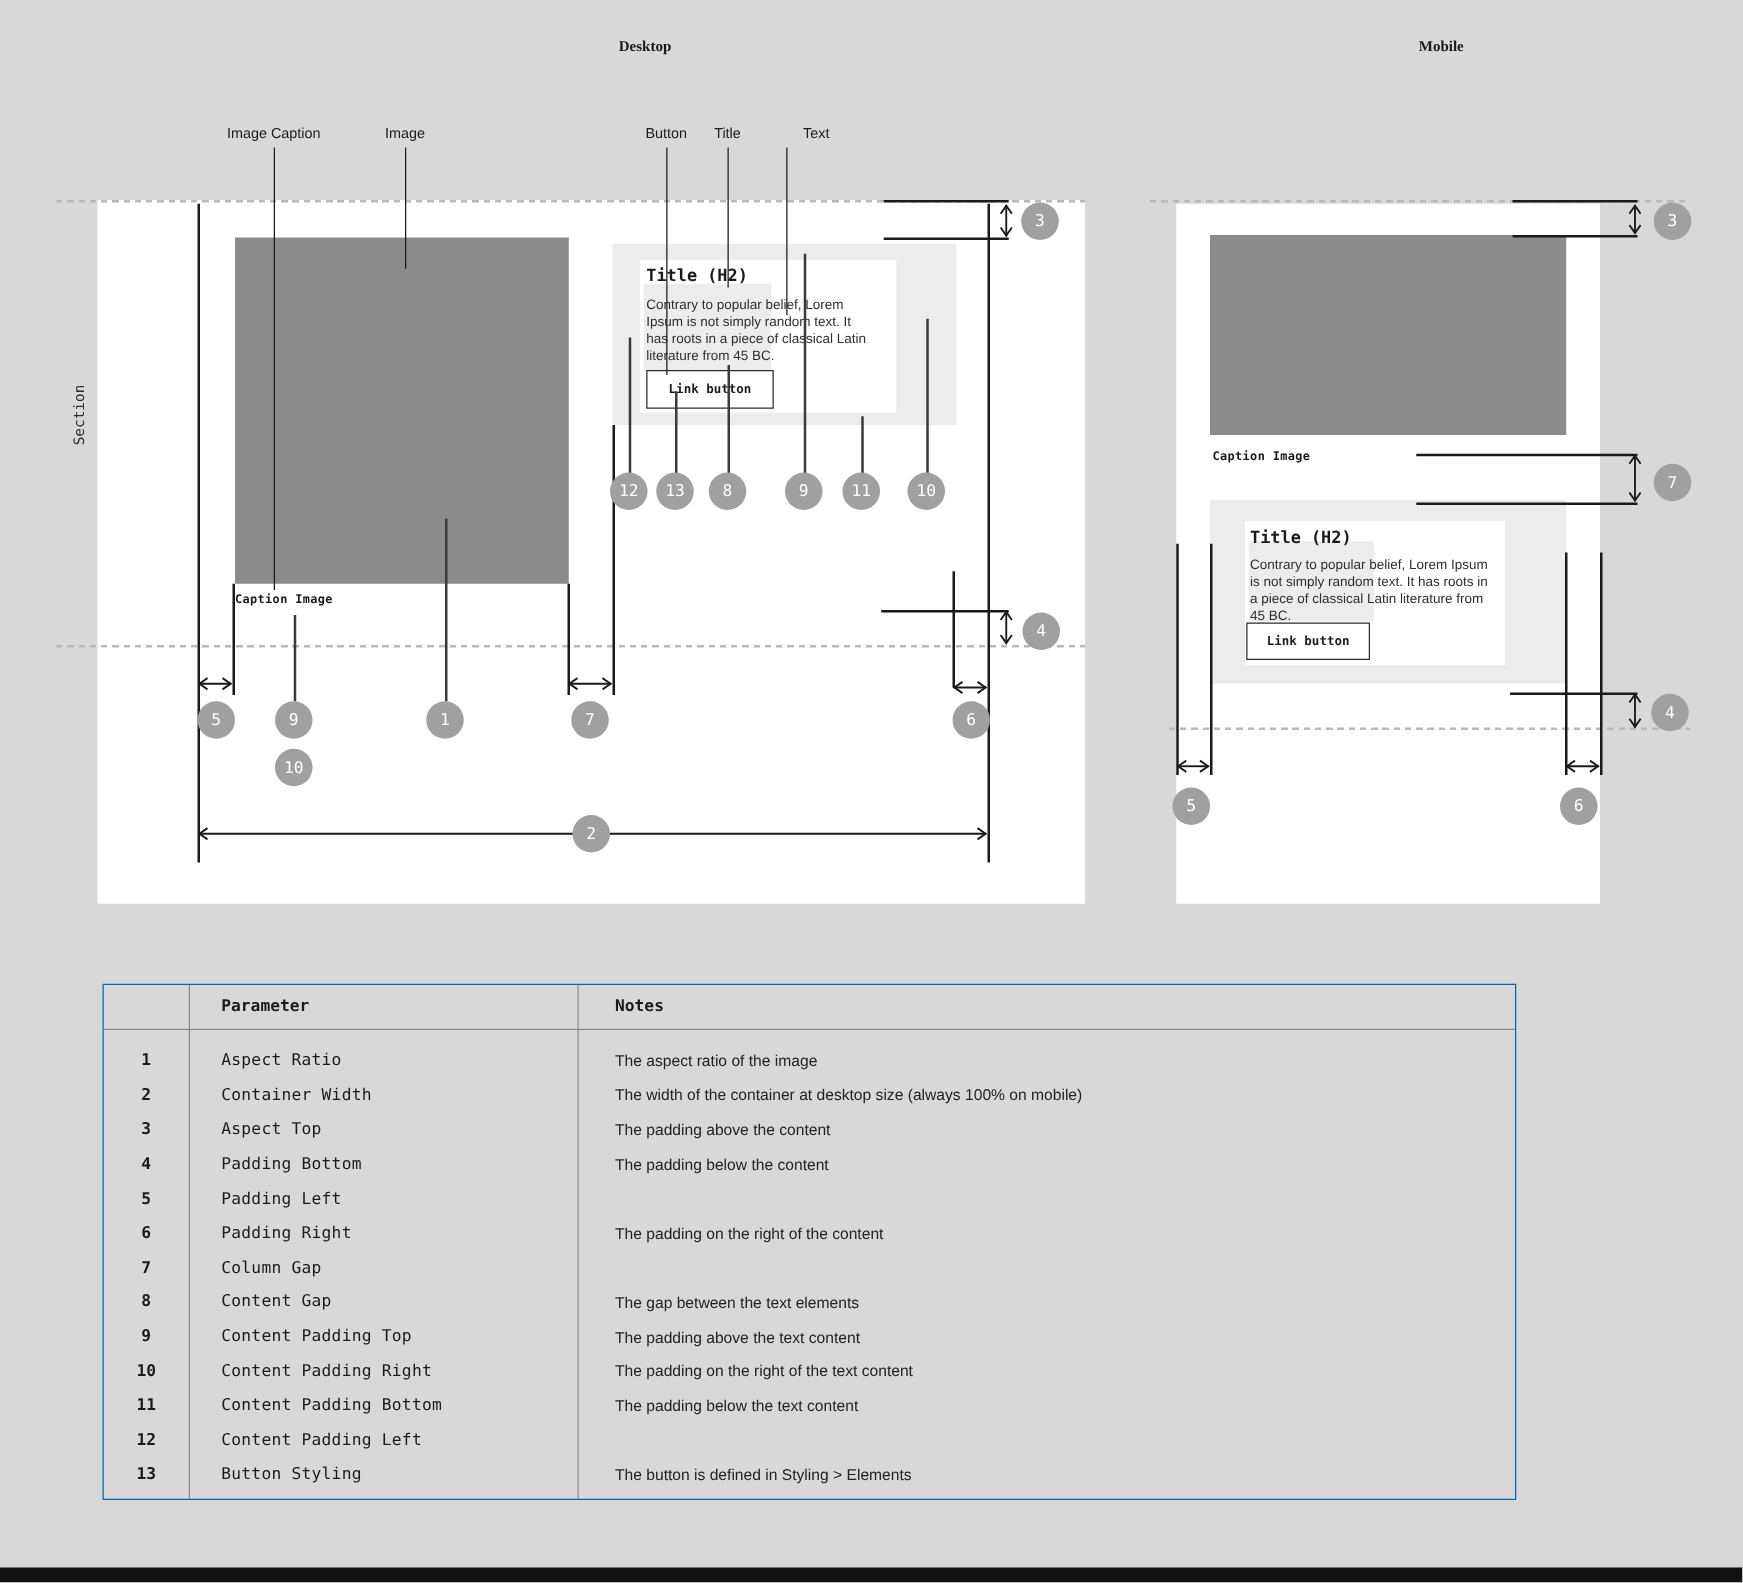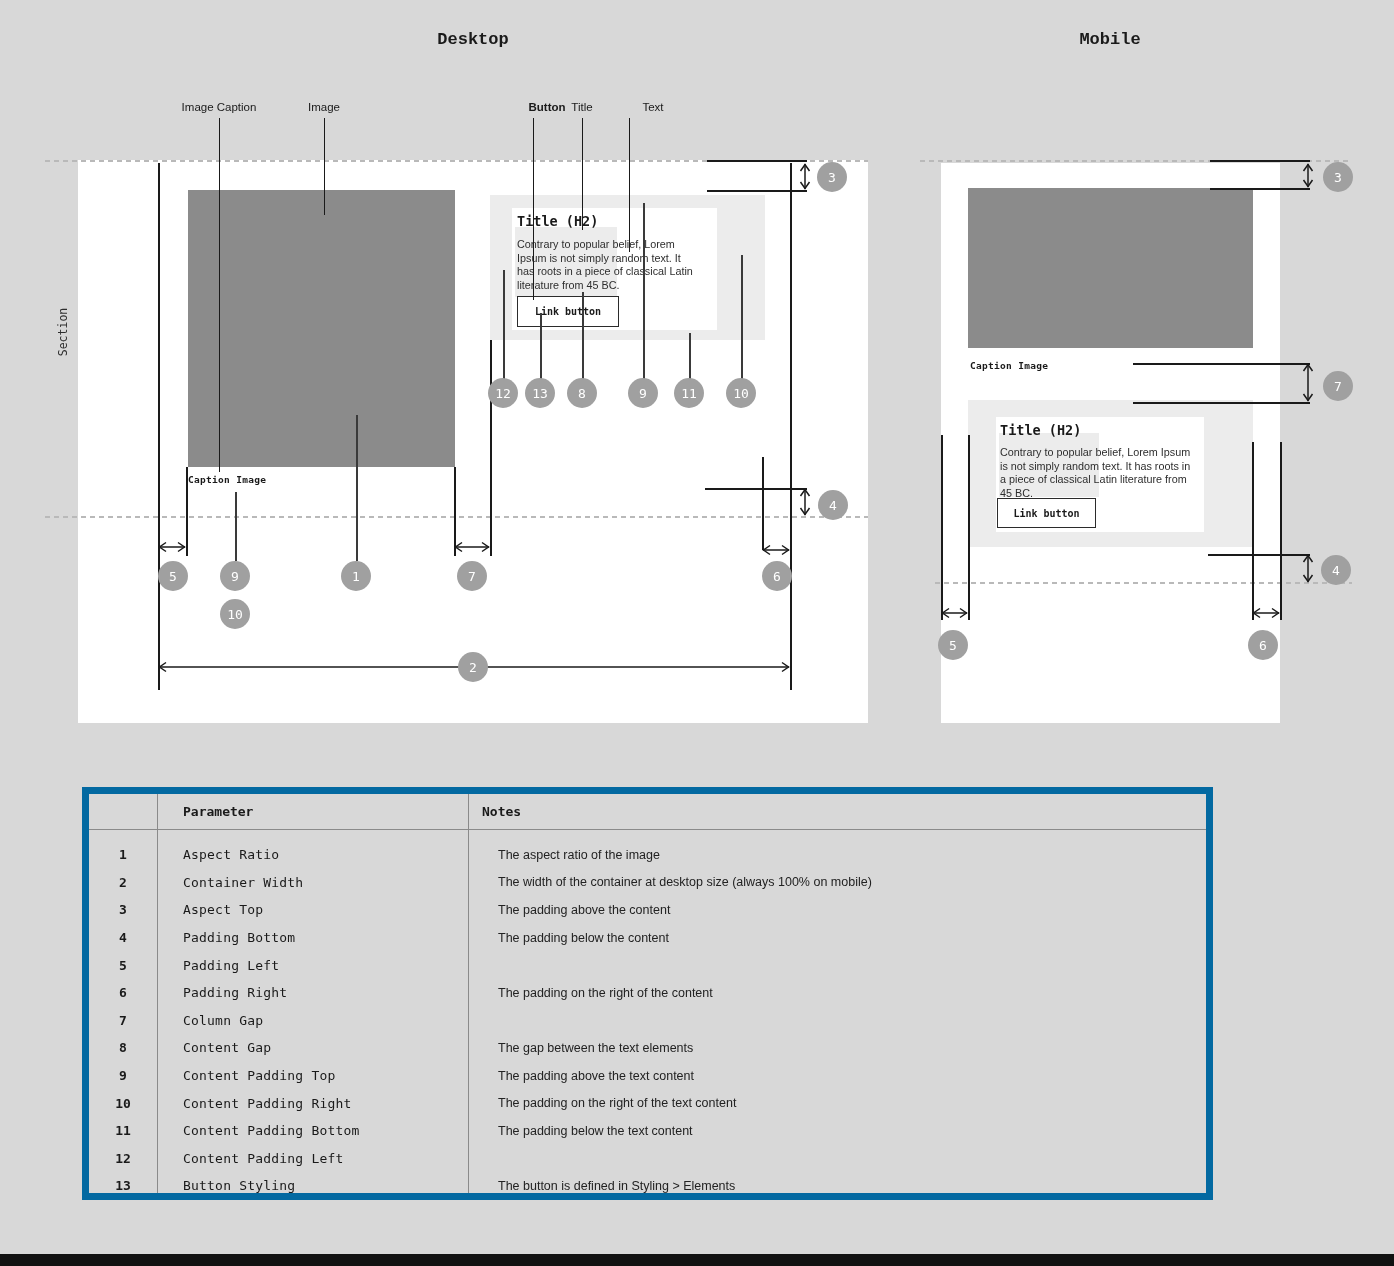--- a/index.html
+++ b/index.html
@@ -4,21 +4,21 @@
 <style>
   * { margin:0; padding:0; box-sizing:border-box; }
   html,body { background:#d8d8d8; }
   .page {
     position:relative; width:1394px; height:1266px;
     background:#d8d8d8; overflow:hidden;
     font-family:"Liberation Sans", sans-serif; color:#1a1a1a;
   }
 
   .heading { position:absolute; transform:translateX(-50%);
-    font-family:Liberation Mono, monospace; font-weight:bold; font-size:17px; }
+    font-family:Liberation Serif, serif; font-weight:bold; font-size:12px;margin-left:43px; }
 
   .comp-label { position:absolute; transform:translateX(-50%);
     font-size:11.5px; color:#1a1a1a; white-space:nowrap; }
 
   .card { position:absolute; background:#ffffff; }
   .wire-image { position:absolute; background:#8b8b8b; }
   .wire-caption { position:absolute; font-family:"DejaVu Sans Mono", monospace;
     font-weight:bold; font-size:9.5px; letter-spacing:0.3px; }
   .panel { position:absolute; background:#ececec; }
   .whitebox { position:absolute; background:#ffffff; }
@@ -43,46 +43,46 @@
   .circle { position:absolute; width:30px; height:30px; border-radius:50%;
     background:#a0a0a0; color:#ffffff; display:flex; align-items:center; justify-content:center;
     font-family:"DejaVu Sans Mono", monospace; font-size:13px;
     transform:translate(-50%,-50%); z-index:5; }
 
   svg.dim { position:absolute; overflow:visible; z-index:3; }
   svg.dim line, svg.dim polyline { stroke:#1a1a1a; stroke-width:1.5; fill:none; }
 
   
   .spec-table { position:absolute; left:82px; top:787px; width:1131px; height:413px;
-    border:7px solid #0369a1; }
+    border:1px solid #0369a1; }
   .spec-table .colsep1 { position:absolute; left:68px; top:0; bottom:0; width:1px; background:#8a8a8a; }
   .spec-table .colsep2 { position:absolute; left:379px; top:0; bottom:0; width:1px; background:#8a8a8a; }
   .t-head { display:grid; grid-template-columns:68px 311px 1fr; height:36px;
     border-bottom:1px solid #8a8a8a; align-items:center; }
   .t-head .c2 { padding-left:26px; font-family:"DejaVu Sans Mono", monospace; font-weight:bold; font-size:13px; }
-  .t-head .c3 { padding-left:14px; font-family:"DejaVu Sans Mono", monospace; font-weight:bold; font-size:13px; }
+  .t-head .c3 { padding-left:30px; font-family:"DejaVu Sans Mono", monospace; font-weight:bold; font-size:13px; }
   .t-body { padding-top:11px; }
   .t-row { display:grid; grid-template-columns:68px 311px 1fr; height:27.6px; align-items:center; }
   .t-row .c1 { text-align:center; font-family:"DejaVu Sans Mono", monospace; font-weight:bold; font-size:13px; }
   .t-row .c2 { padding-left:26px; font-family:"DejaVu Sans Mono", monospace; font-size:13px; letter-spacing:0.2px; }
   .t-row .c3 { padding-left:30px; font-size:12.5px; color:#222; }
 
   .footer-bar { position:absolute; left:0; top:1254px; width:1394px; height:12px; background:#111111; }
 </style>
 </head>
 <body>
 
 <div class="page">
 
   <div class="heading" style="left:473px; top:30px;">Desktop</div>
   <div class="heading" style="left:1110px; top:30px;">Mobile</div>
 
   <div class="comp-label" style="left:219px; top:101px;">Image Caption</div>
   <div class="comp-label" style="left:324px; top:101px;">Image</div>
-  <div class="comp-label" style="left:547px; top:101px;font-weight:bold;">Button</div>
+  <div class="comp-label" style="left:533px; top:101px;">Button</div>
   <div class="comp-label" style="left:582px; top:101px;">Title</div>
   <div class="comp-label" style="left:629px; top:101px;margin-left:24px;">Text</div>
 
   <div class="section-label" style="left:63px; top:332px;">Section</div>
 
   <div class="card" style="left:78px; top:160px; width:790px; height:563px;"></div>
 
   <div class="wire-image" style="left:188px; top:190px; width:267px; height:277px;"></div>
   <div class="wire-caption" style="left:188px; top:474px;">Caption Image</div>
 

